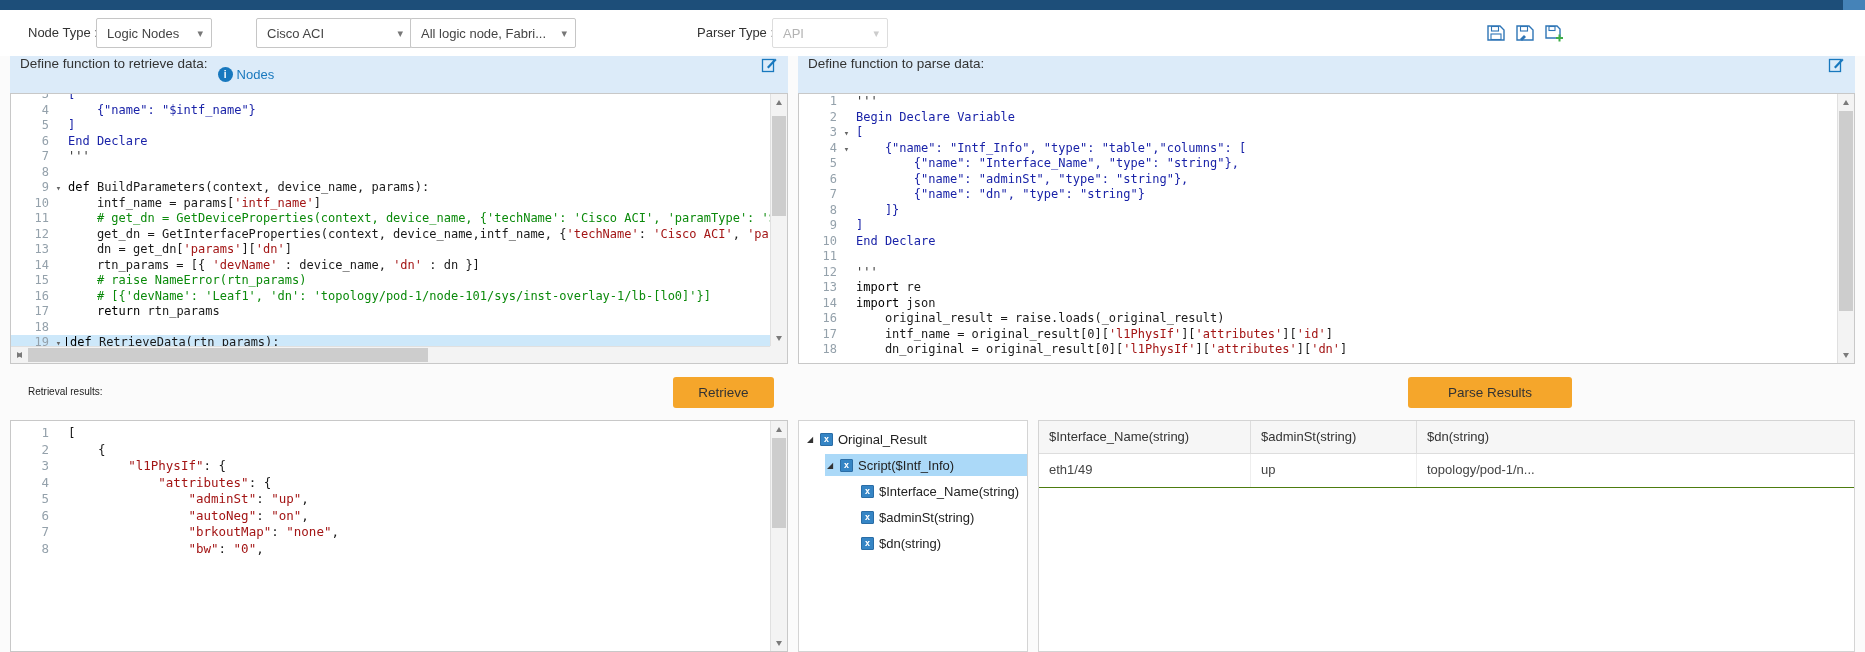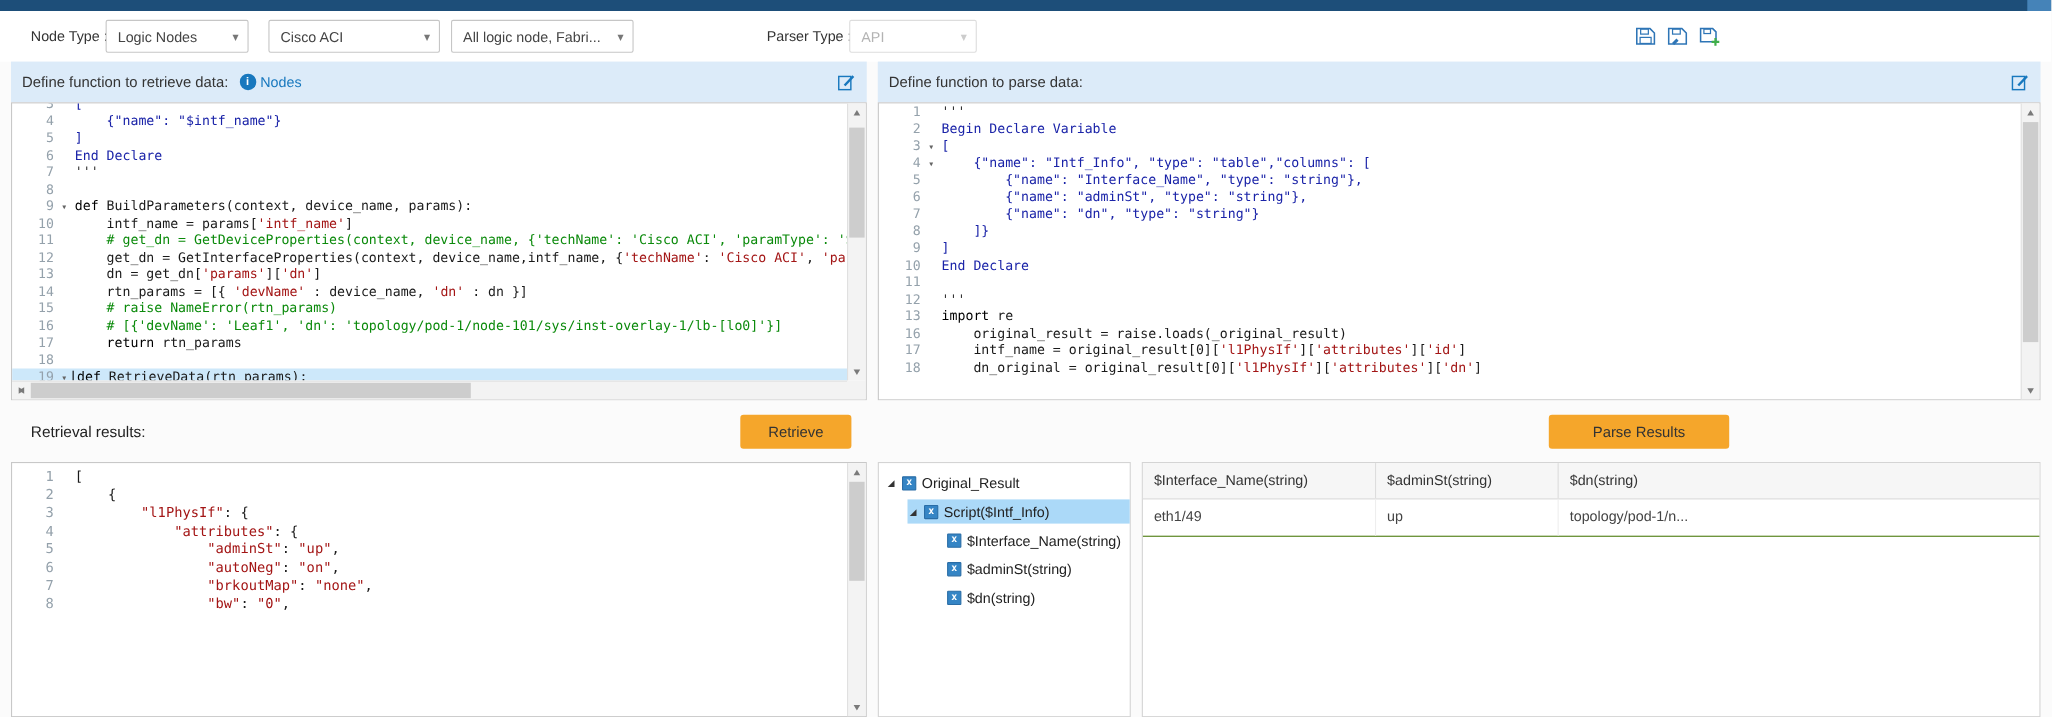--- a/index.html
+++ b/index.html
@@ -14,21 +14,21 @@
   .dd{position:absolute;top:8px;height:30px;background:#fff;border:1px solid #c6c6c6;border-radius:2px;
       display:flex;align-items:center;padding:0 8px 0 10px;font-size:13px;color:#444;box-sizing:border-box;cursor:default;}
   .dd .dd-text{flex:1;overflow:hidden;white-space:nowrap;}
   .dd .dd-chev{color:#777;font-size:11px;margin-left:6px;}
   .dd.disabled{border-color:#ddd;}
   .dd.disabled .dd-text{color:#b3b3b3;}
   .dd.disabled .dd-chev{color:#ccc;}
   .tb-icons{position:absolute;left:1486px;top:14px;display:flex;gap:9px;align-items:center;}
   .tb-icon{display:inline-flex;}
   
-  .panel-header{position:absolute;top:56px;height:37px;background:#dcebf9;display:flex;align-items:center;
+  .panel-header{position:absolute;top:56px;height:37px;background:#dcebf9;display:flex;
                 padding:0 10px;box-sizing:border-box;font-size:13.5px;color:#333;}
   .help{display:flex;align-items:center;margin-left:10px;color:#1878be;font-size:13px;}
   .info-icon{width:15px;height:15px;border-radius:50%;background:#1878be;color:#fff;
              font:bold 10px/15px "Liberation Sans",sans-serif;text-align:center;margin-right:4px;}
   .expand-btn{margin-left:auto;display:inline-flex;}
   
   .editor{position:absolute;background:#fff;border:1px solid #c8c8c8;box-sizing:border-box;}
   .ed-view{position:absolute;top:0;left:0;right:17px;bottom:0;overflow:hidden;}
   .ed-view.with-h{bottom:17px;}
   .ed-row{white-space:pre;height:15.5px;line-height:15.5px;font:12px "DejaVu Sans Mono",monospace;color:#1a1a1a;}
@@ -52,21 +52,21 @@
   .hscroll .sb-btn{top:0;height:100%;width:16px;}
   .hscroll .sb-btn.left{left:0;} .hscroll .sb-btn.right{right:0;}
   .hthumb{position:absolute;top:1px;bottom:1px;left:17px;width:400px;background:#cdcdcd;}
   .sb-corner{position:absolute;right:0;bottom:0;width:17px;height:17px;background:#f3f3f3;}
   .tri-up{width:0;height:0;border-left:3.5px solid transparent;border-right:3.5px solid transparent;border-bottom:5px solid #7a7a7a;}
   .tri-down{width:0;height:0;border-left:3.5px solid transparent;border-right:3.5px solid transparent;border-top:5px solid #7a7a7a;}
   .tri-left{width:0;height:0;border-top:3.5px solid transparent;border-bottom:3.5px solid transparent;border-right:5px solid #7a7a7a;}
   .tri-right{width:0;height:0;border-top:3.5px solid transparent;border-bottom:3.5px solid transparent;border-left:5px solid #7a7a7a;}
   
   .results-bar{position:absolute;left:0;right:0;top:364px;height:56px;background:#fbfbfb;}
-  .rb-label{position:absolute;left:28px;top:0;height:56px;line-height:56px;font-size:14px;color:#222;}
+  .rb-label{position:absolute;left:28px;top:0;height:56px;line-height:56px;font-size:10px;color:#222;}
   .btn{position:absolute;top:13px;height:31px;line-height:31px;text-align:center;background:#f5a62b;
        border-radius:3px;font-size:13.5px;color:#333;cursor:default;}
   #btn-retrieve{left:673px;width:101px;}
   #btn-parse{left:1408px;width:164px;}
   
   .tree{position:absolute;left:798px;top:420px;width:230px;height:232px;background:#fff;
         border:1px solid #d4d4d4;box-sizing:border-box;padding-top:5px;}
   .tree-row{display:flex;height:26px;align-items:center;font-size:13px;color:#222;}
   .tree-row.lv0{padding-left:6px;} .tree-row.lv1{padding-left:26px;} .tree-row.lv2{padding-left:47px;}
   .tree-inner{display:flex;align-items:center;flex:1;height:22px;padding-left:2px;white-space:nowrap;overflow:hidden;}
@@ -90,25 +90,25 @@
 <body>
 
 <div id="screen">
 
   <div class="titlebar">
     <div class="titlebar-accent"></div>
   </div>
 
   <div class="toolbar">
     <span class="tb-label" style="left:28px">Node Type :</span>
-    <div class="dd" style="left:96px;width:130px">
+    <div class="dd" style="left:96px;width:116px">
       <span class="dd-text">Logic Nodes</span>
       <span class="dd-chev">▾</span>
     </div>
-    <div class="dd" style="left:244px;width:156px">
+    <div class="dd" style="left:256px;width:156px">
       <span class="dd-text">Cisco ACI</span>
       <span class="dd-chev">▾</span>
     </div>
     <div class="dd" style="left:410px;width:166px">
       <span class="dd-text">All logic node, Fabri...</span>
       <span class="dd-chev">▾</span>
     </div>
     <span class="tb-label" style="left:697px">Parser Type :</span>
     <div class="dd disabled" style="left:772px;width:116px">
       <span class="dd-text">API</span>
@@ -214,20 +214,21 @@
           <div class="ed-row"><span class="ed-num">4</span><span class="ed-fold">▾</span><span class="ed-code"><span class="tk-d">    {"name": "Intf_Info", "type": "table","columns": [</span></span></div>
           <div class="ed-row"><span class="ed-num">5</span><span class="ed-fold"></span><span class="ed-code"><span class="tk-d">        {"name": "Interface_Name", "type": "string"},</span></span></div>
           <div class="ed-row"><span class="ed-num">6</span><span class="ed-fold"></span><span class="ed-code"><span class="tk-d">        {"name": "adminSt", "type": "string"},</span></span></div>
           <div class="ed-row"><span class="ed-num">7</span><span class="ed-fold"></span><span class="ed-code"><span class="tk-d">        {"name": "dn", "type": "string"}</span></span></div>
           <div class="ed-row"><span class="ed-num">8</span><span class="ed-fold"></span><span class="ed-code"><span class="tk-d">    ]}</span></span></div>
           <div class="ed-row"><span class="ed-num">9</span><span class="ed-fold"></span><span class="ed-code"><span class="tk-d">]</span></span></div>
           <div class="ed-row"><span class="ed-num">10</span><span class="ed-fold"></span><span class="ed-code"><span class="tk-d">End Declare</span></span></div>
           <div class="ed-row"><span class="ed-num">11</span><span class="ed-fold"></span><span class="ed-code"><span class="tk-d"></span></span></div>
           <div class="ed-row"><span class="ed-num">12</span><span class="ed-fold"></span><span class="ed-code"><span class="tk-p">'''</span></span></div>
           <div class="ed-row"><span class="ed-num">13</span><span class="ed-fold"></span><span class="ed-code"><span class="tk-k">import</span> re</span></div>
+          <div class="ed-row"><span class="ed-num">14</span><span class="ed-fold"></span><span class="ed-code"><span class="tk-k">import</span> json</span></div>
           <div class="ed-row"><span class="ed-num">16</span><span class="ed-fold"></span><span class="ed-code">    original_result = raise.loads(_original_result)</span></div>
           <div class="ed-row"><span class="ed-num">17</span><span class="ed-fold"></span><span class="ed-code">    intf_name = original_result[0][<span class="tk-s">'l1PhysIf'</span>][<span class="tk-s">'attributes'</span>][<span class="tk-s">'id'</span>]</span></div>
           <div class="ed-row"><span class="ed-num">18</span><span class="ed-fold"></span><span class="ed-code">    dn_original = original_result[0][<span class="tk-s">'l1PhysIf'</span>][<span class="tk-s">'attributes'</span>][<span class="tk-s">'dn'</span>]</span></div>
         </div>
       </div>
     <div class="vscroll">
       <div class="sb-btn up">
           <i class="tri-up"></i>
         </div>
       <div class="thumb"></div>

